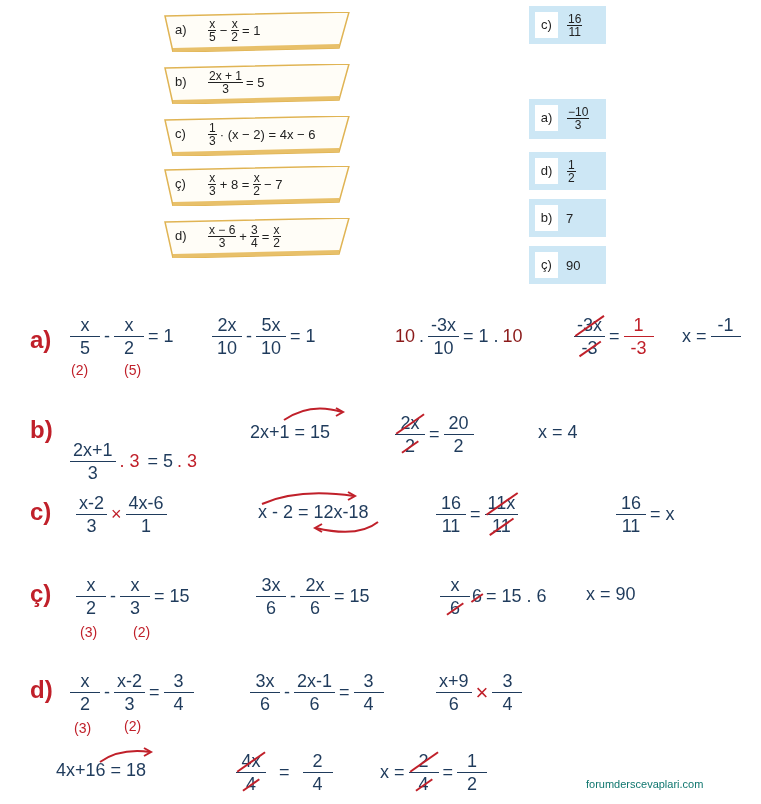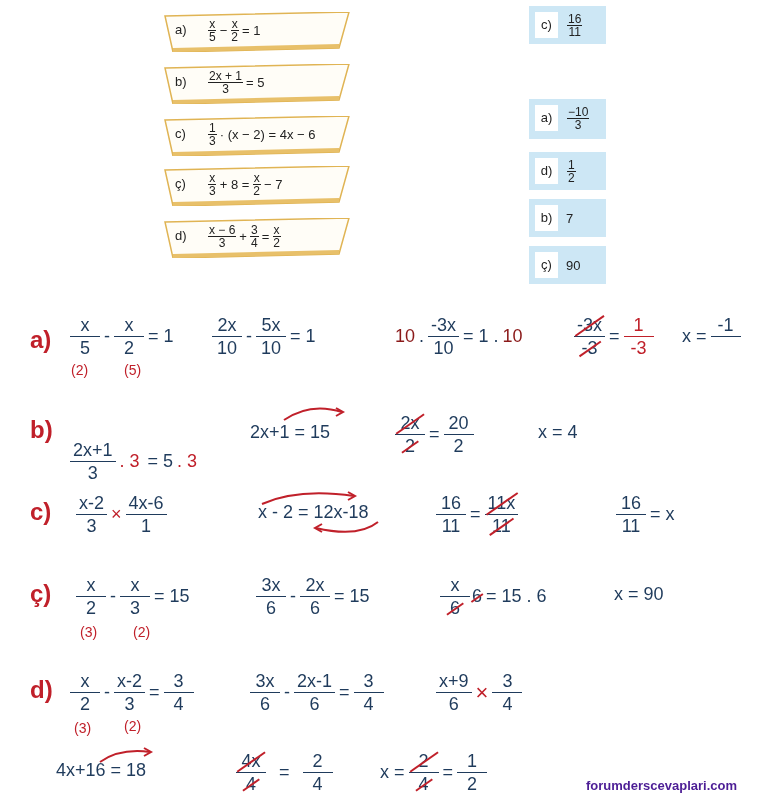--- a/index.html
+++ b/index.html
@@ -29,21 +29,21 @@
   .el { position:absolute; display:flex; align-items:center; font-size:18px; color:#1f3b5c; white-space:nowrap; }
   .fr { display:inline-flex; flex-direction:column; align-items:center; line-height:22px; font-size:18px; }
   .fr .n { border-bottom:1.5px solid #1f3b5c; padding:0 3px; min-width:24px; text-align:center; }
   .fr .d { padding:0 3px; text-align:center; }
   .op { margin:0 4px; }
   .red { color:#c0202a; }
   .dred { color:#8b1a1a; }
   .strike { position:relative; }
   .strike::after { content:""; position:absolute; left:-2px; right:-2px; top:50%; height:1.5px; background:#c0202a; transform:rotate(-35deg); }
   .hint { position:absolute; font-size:14px; color:#c0202a; }
-  .wm { position:absolute; left:586px; top:778px; font-size:13px; font-weight:bold; color:#4c1d95; }
+  .wm { position:absolute; left:586px; top:778px; font-size:11px; font-weight:normal; color:#0f766e; }
 </style>
 </head>
 <body>
 
 <div class="qcard" style="top:12px;">
   <svg class="bg" viewBox="0 0 188 40">
       <polygon points="2,4 186,0 176,36 10,40" fill="#fffdf7" stroke="#e0b454" stroke-width="1.5"></polygon>
       <polygon points="10,36 176,32 176,36 10,40" fill="#e8c06a"></polygon>
     </svg>
   <span class="qlbl">a)</span>
@@ -339,21 +339,21 @@
     <span class="op">= 15</span>
   </div>
   <div class="el" style="left:440px;top:2px;">
     <span class="fr">
         <span class="n">x</span>
         <span class="d strike">6</span>
       </span>
     <span class="strike" style="margin-left:2px;">6</span>
     <span class="op">= 15 . 6</span>
   </div>
-  <div class="el" style="left:614px;top:12px;align-items:center;">
+  <div class="el" style="left:586px;top:12px;align-items:center;">
       <span>x = 90</span>
     </div>
 </div>
 
 <div class="row" style="top:668px;">
   <span class="lbl" style="left:30px;top:8px;">d)</span>
   <div class="el" style="left:70px;top:2px;">
     <span class="fr">
         <span class="n">x</span>
         <span class="d">2</span>

